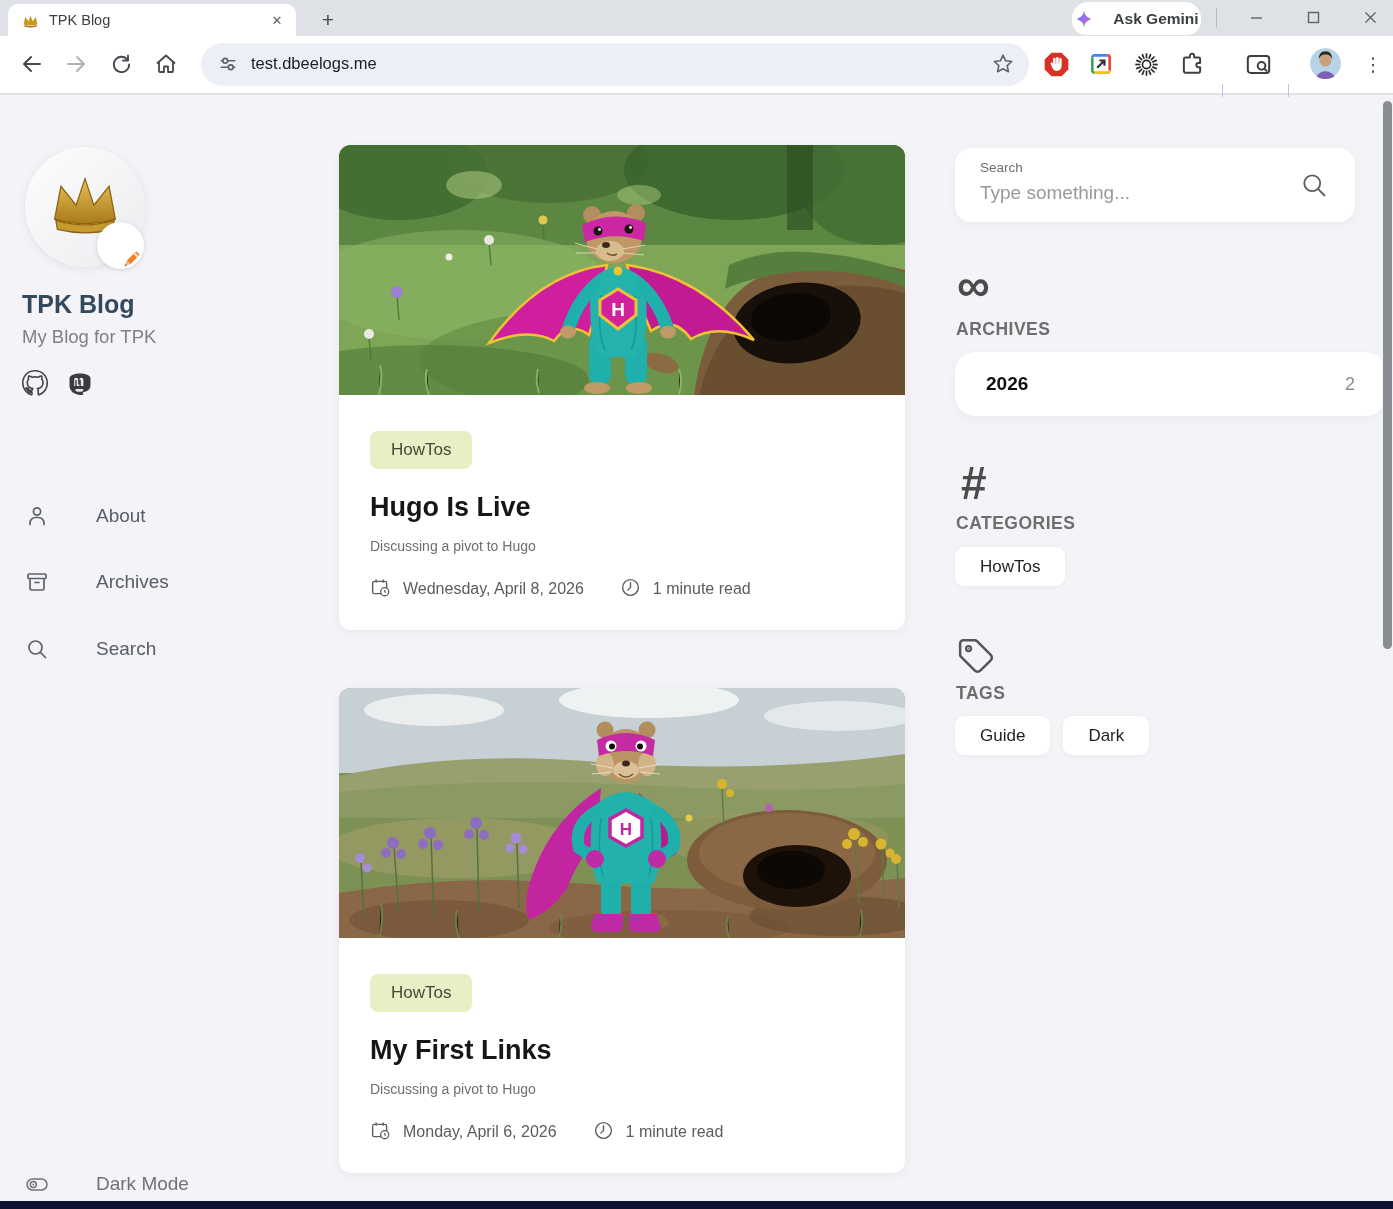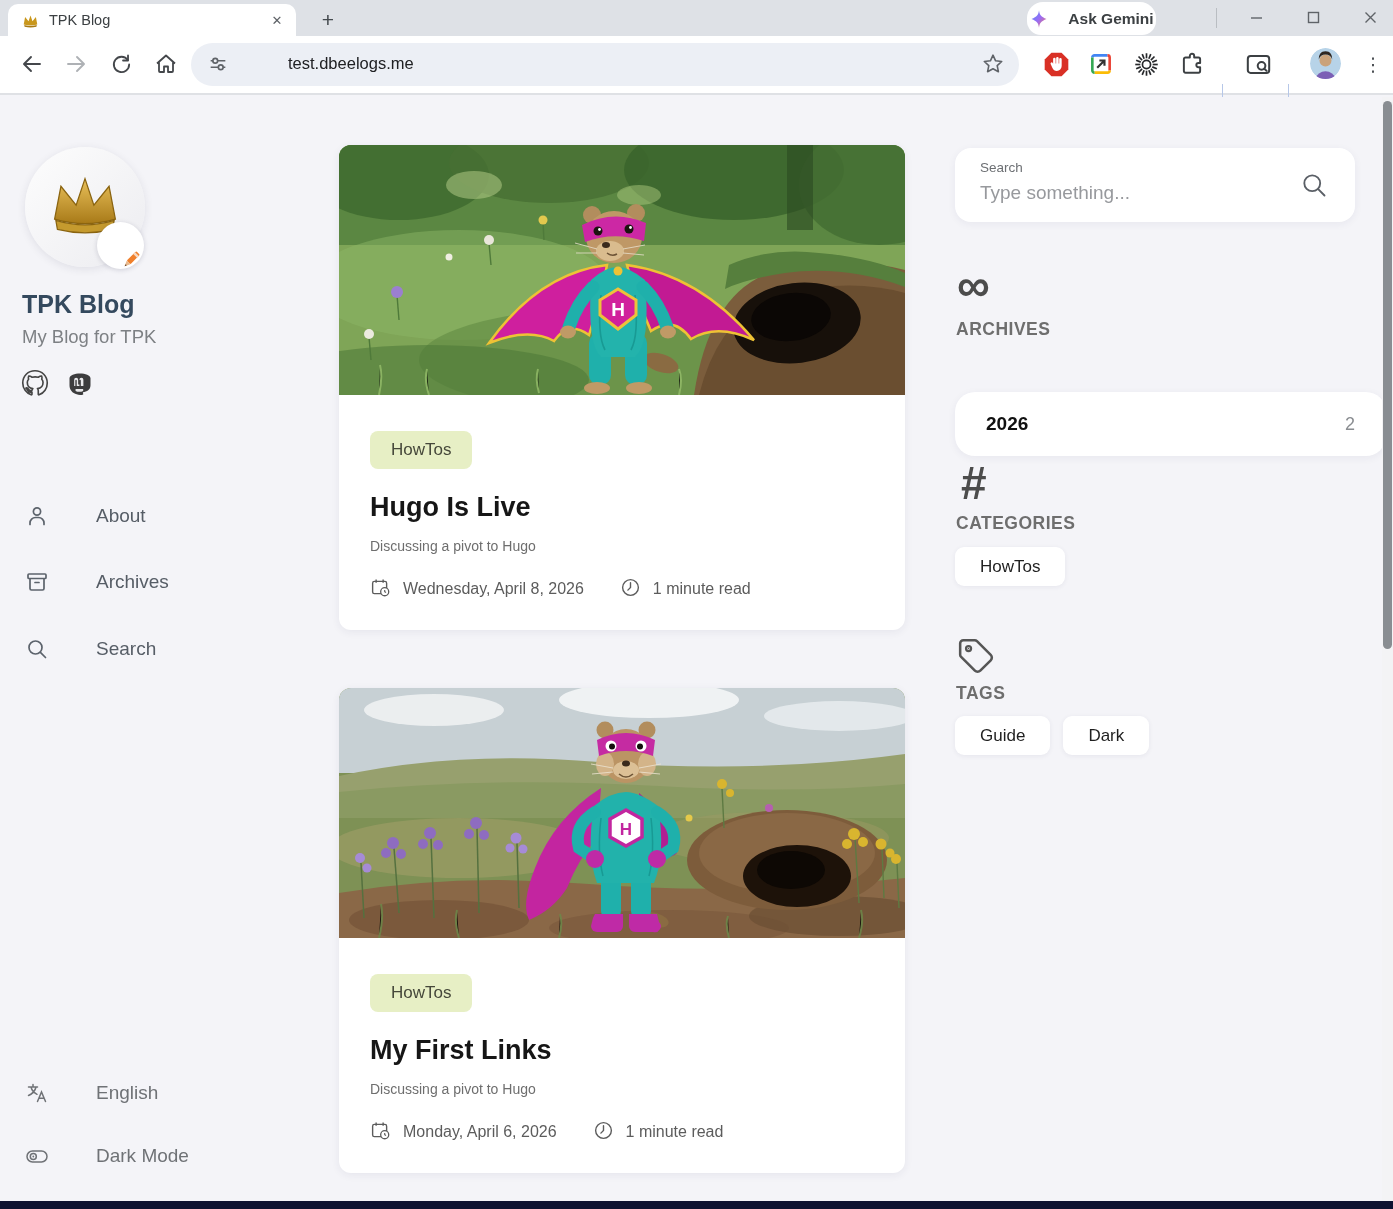--- a/index.html
+++ b/index.html
@@ -4,29 +4,29 @@
 <style>
   * { margin:0; padding:0; box-sizing:border-box; }
   html,body { width:1393px; height:1209px; overflow:hidden; font-family:"Liberation Sans", sans-serif; background:#f4f4f8; }
 
   
   .tabstrip { position:absolute; left:0; top:0; width:1393px; height:36px; background:#dee1e6; }
   .tab { position:absolute; left:8px; top:4px; width:288px; height:32px; background:#fff; border-radius:10px 10px 0 0; display:flex; align-items:center; padding:0 10px 0 14px; }
   .tab-title { font-size:14.5px; color:#3c4043; flex:1; margin-left:10px; white-space:nowrap; }
   .tab-close { width:18px; height:18px; display:flex; align-items:center; justify-content:center; font-size:13px; color:#5f6368; border-radius:50%; }
   .newtab { position:absolute; left:314px; top:6px; width:28px; height:28px; font-size:21px; color:#454a4f; display:flex; align-items:center; justify-content:center; border-radius:50%; }
-  .gemini-pill { position:absolute; left:1027px; top:2px; width:129px; height:33px; background:#fff; border-radius:16px 16px 14px 14px; display:flex; align-items:center; justify-content:center; gap:19px; }
+  .gemini-pill { position:absolute; left:1072px; top:2px; width:129px; height:33px; background:#fff; border-radius:16px 16px 14px 14px; display:flex; align-items:center; justify-content:center; gap:19px; }
   .gemini-label { font-size:15.5px; font-weight:700; color:#3c4043; }
   .chrome-sep { position:absolute; top:8px; width:1px; height:20px; background:#b9bdc2; }
   .winbtn { position:absolute; top:0; width:46px; height:34px; display:flex; align-items:center; justify-content:center; color:#5f6368; }
   .winbtn svg { display:block; }
 
   .toolbar { position:absolute; left:0; top:36px; width:1393px; height:59px; background:#fff; border-bottom:2px solid #dfe1e5; }
   .tb-icon { position:absolute; top:8px; width:40px; height:40px; display:flex; align-items:center; justify-content:center; border-radius:50%; }
-  .omnibox { position:absolute; left:191px; top:7px; width:828px; height:43px; background:#eceff5; border-radius:22px; display:flex; align-items:center; padding:0 14px 2px 16px;gap:47px; }
+  .omnibox { position:absolute; left:201px; top:7px; width:828px; height:43px; background:#eceff5; border-radius:22px; display:flex; align-items:center; padding:0 14px 2px 16px; }
   .omni-url { font-size:16.5px; color:#202124; flex:1; margin-left:12px; }
   .ext-icon { position:absolute; top:10px; width:36px; height:36px; display:flex; align-items:center; justify-content:center; }
   .avatar-btn { position:absolute; left:1310px; top:12px; width:31px; height:31px; border-radius:50%; overflow:hidden; }
   .menu-dots { position:absolute; left:1360px; top:10px; width:26px; height:36px; display:flex; align-items:center; justify-content:center; font-size:19px; color:#4a4e52; letter-spacing:0; }
 
   
   .page { position:absolute; left:0; top:97px; width:1393px; height:1104px; background:#f4f4f8; }
 
   
   .blog-avatar { position:absolute; left:25px; top:50px; width:120px; height:120px; border-radius:50%; background:linear-gradient(135deg,#fdfdfd,#ececf0); box-shadow:0 2px 8px rgba(40,40,70,.10); }
@@ -56,21 +56,21 @@
 
   
   .rcol { position:absolute; left:955px; top:0; width:400px; }
   .search-card { position:absolute; top:51px; left:0; width:400px; height:74px; background:#fff; border-radius:16px; box-shadow:0 2px 8px rgba(40,40,80,.06); }
   .search-label { position:absolute; left:25px; top:12px; font-size:13.5px; color:#6c6f73; }
   .search-input { position:absolute; left:25px; top:30px; width:300px; height:30px; border:none; outline:none; font-size:19px; color:#3a3a3a; background:transparent; font-family:"Liberation Sans",sans-serif; }
   .search-input::placeholder { color:#97999d; }
   .search-mag { position:absolute; right:27px; top:23px; }
   .wid-glyph { position:absolute; left:2px; font-size:46px; font-weight:700; color:#4c4c4c; line-height:44px; }
   .wid-head { position:absolute; left:1px; font-size:17.5px; font-weight:700; color:#6e6e6e; letter-spacing:.5px; }
-  .year-card { position:absolute; left:0; width:431px; height:64px; background:#fff; border-radius:20px; box-shadow:0 2px 8px rgba(40,40,80,.06); display:flex; align-items:center;margin-top:40px; }
+  .year-card { position:absolute; left:0; width:431px; height:64px; background:#fff; border-radius:20px; box-shadow:0 2px 8px rgba(40,40,80,.06); display:flex; align-items:center; }
   .year { margin-left:31px; font-size:19px; font-weight:700; color:#111; flex:1; }
   .year-count { margin-right:31px; font-size:18px; color:#8a8d91; }
   .chip { display:inline-flex; align-items:center; justify-content:center; height:39px; padding:0 25px; background:#fff; border-radius:9px; box-shadow:0 1px 5px rgba(40,40,80,.07); font-size:17px; color:#1f1f1f; cursor:pointer; }
   .chips-row { position:absolute; left:0; display:flex; gap:13px; }
 
   
   .scrollbar { position:absolute; right:0; top:97px; width:11px; height:1104px; background:#f3f3f5; }
   .scroll-thumb { position:absolute; left:1px; top:4px; width:9px; height:548px; background:#898d92; border-radius:5px; }
   .taskbar-edge { position:absolute; left:0; bottom:0; width:1393px; height:8px; background:#0d1230; }
 
@@ -268,30 +268,21 @@
     <span class="lbl">Archives</span>
   </div>
   <div class="nav-item" style="top:534px">
     <svg class="ic" viewBox="0 0 24 24">
         <circle cx="10.5" cy="10.5" r="6.5" fill="none" stroke="#5c636c" stroke-width="1.7"></circle>
         <line x1="15.4" y1="15.4" x2="20.5" y2="20.5" stroke="#5c636c" stroke-width="1.7" stroke-linecap="round"></line>
       </svg>
     <span class="lbl">Search</span>
   </div>
 
-  <div class="foot-item" style="top:979px">
-    <svg class="ic" viewBox="0 0 24 24">
-        <g fill="none" stroke="#6f7276" stroke-width="1.5" stroke-linecap="round">
-          <path d="M3.5 6 h9 M8 3.5 V6 M11 6 c-.8 3.8-3.7 6.8-7.5 8.5 M6 6 c.8 3.2 3 5.8 6 7.3"></path>
-          <path d="M12.5 20.5 L16.5 11 L20.5 20.5 M13.8 17.3 h5.4"></path>
-        </g>
-      </svg>
-    <span class="lbl">English</span>
-  </div>
-  <div class="foot-item" style="top:1042px">
+  <div class="foot-item" style="top:1070px">
     <svg class="ic" viewBox="0 0 24 24">
         <rect x="2" y="7" width="20" height="11" rx="5.5" fill="none" stroke="#6f7276" stroke-width="1.5"></rect>
         <circle cx="8.3" cy="12.5" r="3" fill="none" stroke="#6f7276" stroke-width="1.5"></circle>
         <circle cx="8.3" cy="12.5" r="0.9" fill="#6f7276"></circle>
       </svg>
     <span class="lbl">Dark Mode</span>
   </div>
 
   <div class="post-card" style="top:48px">
     <svg class="post-img" viewBox="0 0 566 250" preserveAspectRatio="none">

